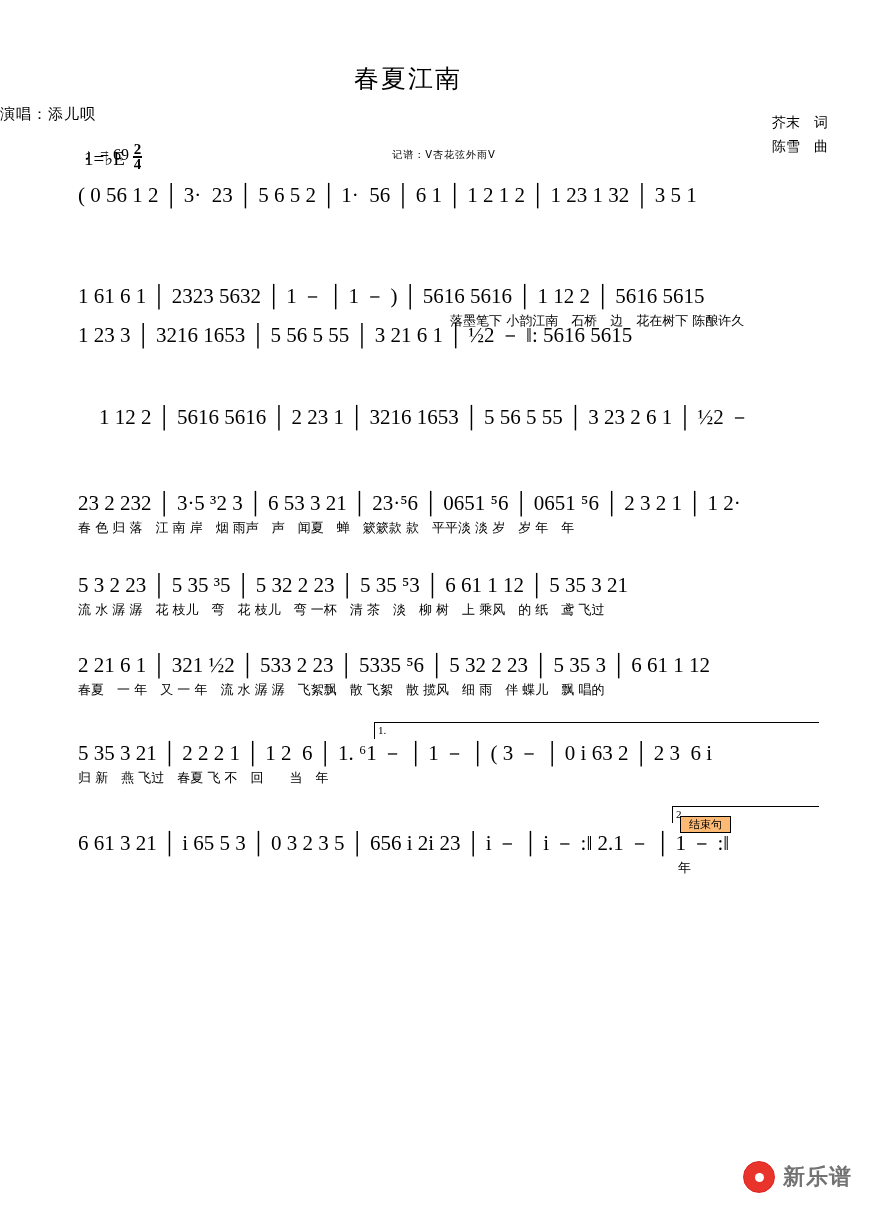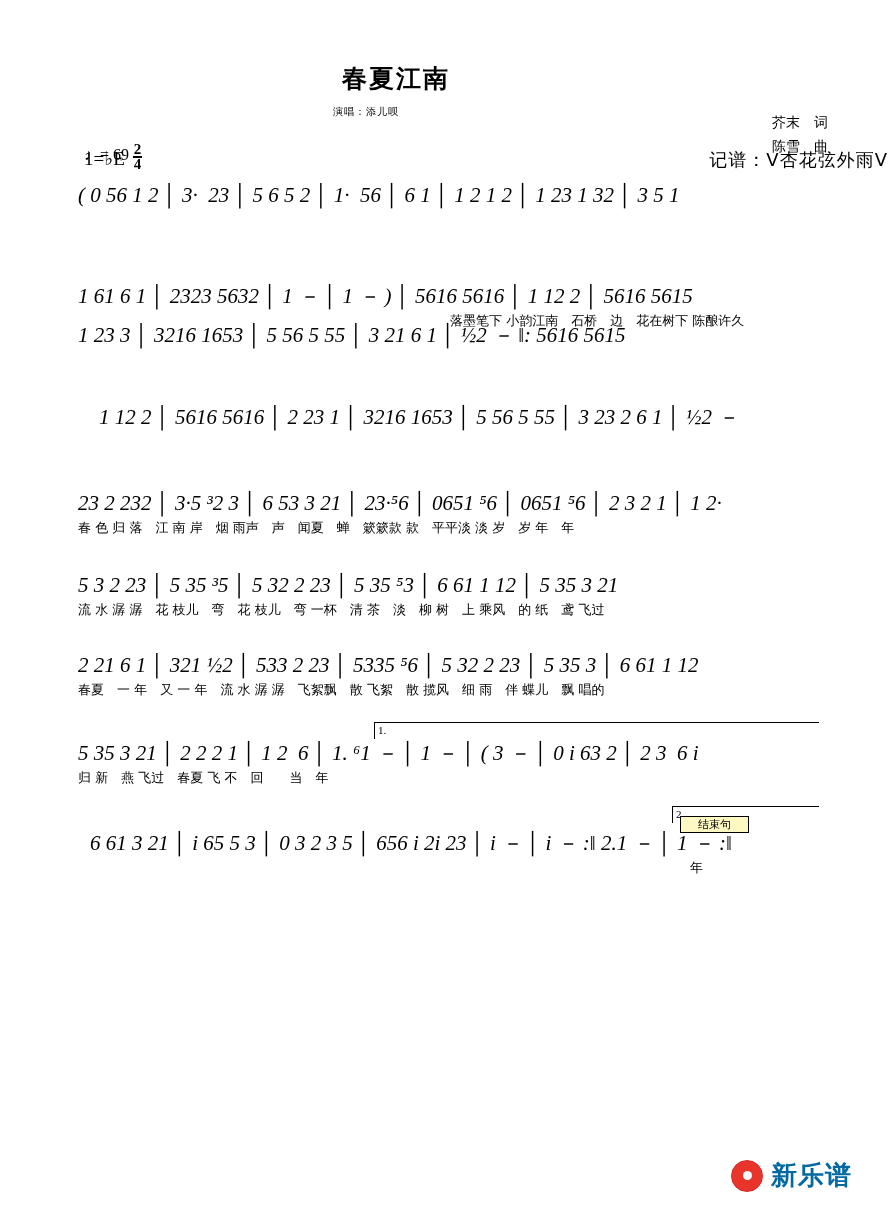--- a/index.html
+++ b/index.html
@@ -17,46 +17,45 @@
   }
   .sheet {
     position: absolute;
     inset: 0;
   }
 
   
   .title {
     position: absolute;
     top: 62px;
-    left: 0;
+    left: 12px;
     width: 792px;
     text-align: center;
     font-family: "DejaVu Sans", sans-serif;
-    font-weight: bold;
+    font-weight: normal;
     font-size: 25px;
     letter-spacing: 2px;
   }
   .singer {
     position: absolute;
     top: 105px;
     left: 0;
     width: 732px;
-    text-align: center;
-    font-family: "DejaVu Sans", sans-serif;
-    font-size: 10px;
+    font-family: "DejaVu Sans", sans-serif;
+    font-size: 15px;
     letter-spacing: 1px;
   }
   .notator {
     position: absolute;
     top: 148px;
     left: 0;
     width: 888px;
-    text-align: right;
-    font-family: "DejaVu Sans", sans-serif;
-    font-size: 18px;
+    text-align: center;
+    font-family: "DejaVu Sans", sans-serif;
+    font-size: 10px;
     letter-spacing: 1px;
   }
   .credits {
     position: absolute;
     top: 110px;
     right: 60px;
     font-family: "DejaVu Sans", sans-serif;
     font-size: 14px;
     line-height: 24px;
     text-align: right;
@@ -97,21 +96,20 @@
     position: absolute;
     left: 78px;
     width: 740px;
   }
   .notes {
     font-family: "Liberation Serif", serif;
     font-size: 21px;
     line-height: 30px;
     white-space: pre;
     letter-spacing: 0px;
-    font-style: italic;
   }
   .lyr {
     font-family: "DejaVu Sans", sans-serif;
     font-size: 13px;
     line-height: 20px;
     white-space: pre;
     letter-spacing: 0px;
   }
 
   .watermark {
@@ -131,22 +129,22 @@
   .wm-disc::after{
     content:"";
     position:absolute; left:50%; top:50%;
     width:9px; height:9px; margin:-4.5px 0 0 -4.5px;
     border-radius:50%; background:#fff;
     box-shadow: 0 0 0 3px #e8342b;
   }
   .wm-text {
     font-family: "DejaVu Sans", sans-serif;
     font-weight: bold;
-    font-size: 26px;
-    color: #0369a1;
+    font-size: 22px;
+    color: #737373;
     letter-spacing: 1px;
   }
 
   
   .ending {
     position: absolute;
     border-top: 1.6px solid #000;
     border-left: 1.6px solid #000;
     height: 16px;
   }
@@ -154,22 +152,22 @@
     position: absolute;
     top: 1px; left: 3px;
     font-family: "Liberation Serif", serif;
     font-size: 11px;
   }
   .endtag {
     position: absolute;
     font-family: "DejaVu Sans", sans-serif;
     font-size: 11px;
     border: 1.4px solid #000;
-    padding: 0 17px;
-    background: #fef9c3;
+    padding: 0 8px;
+    background: #fdba74;
   }
 </style>
 </head>
 <body>
 
 <div class="sheet">
 
   <div class="title">春夏江南</div>
   <div class="singer">演唱：添儿呗</div>
   <div class="notator">记谱：V杏花弦外雨V</div>
@@ -224,21 +222,21 @@
   <div class="system" style="top:738px;">
     <div class="notes">5 35 3 21 │ 2 2 2 1 │ 1 2  6 │ 1. ⁶1 － │ 1 － │ ( 3 － │ 0 i 63 2 │ 2 3  6 i</div>
     <div class="lyr">归 新　燕 飞过　春夏 飞 不　回　　当　年</div>
   </div>
 
   <div class="ending" style="top:806px; left:672px; width:146px;">
     <span class="lbl">2.</span>
   </div>
   <div class="endtag" style="top:816px; left:680px;">结束句</div>
 
-  <div class="system" style="top:828px;margin-left:12px;">
+  <div class="system" style="top:828px;">
     <div class="notes">6 61 3 21 │ i 65 5 3 │ 0 3 2 3 5 │ 656 i 2i 23 │ i － │ i － :‖ 2.1 － │ 1 － :‖</div>
     <div class="lyr" style="margin-left:600px;">年</div>
   </div>
 
   <div class="watermark">
     <div class="wm-disc"></div>
     <div class="wm-text">新乐谱</div>
   </div>
 
 </div>

